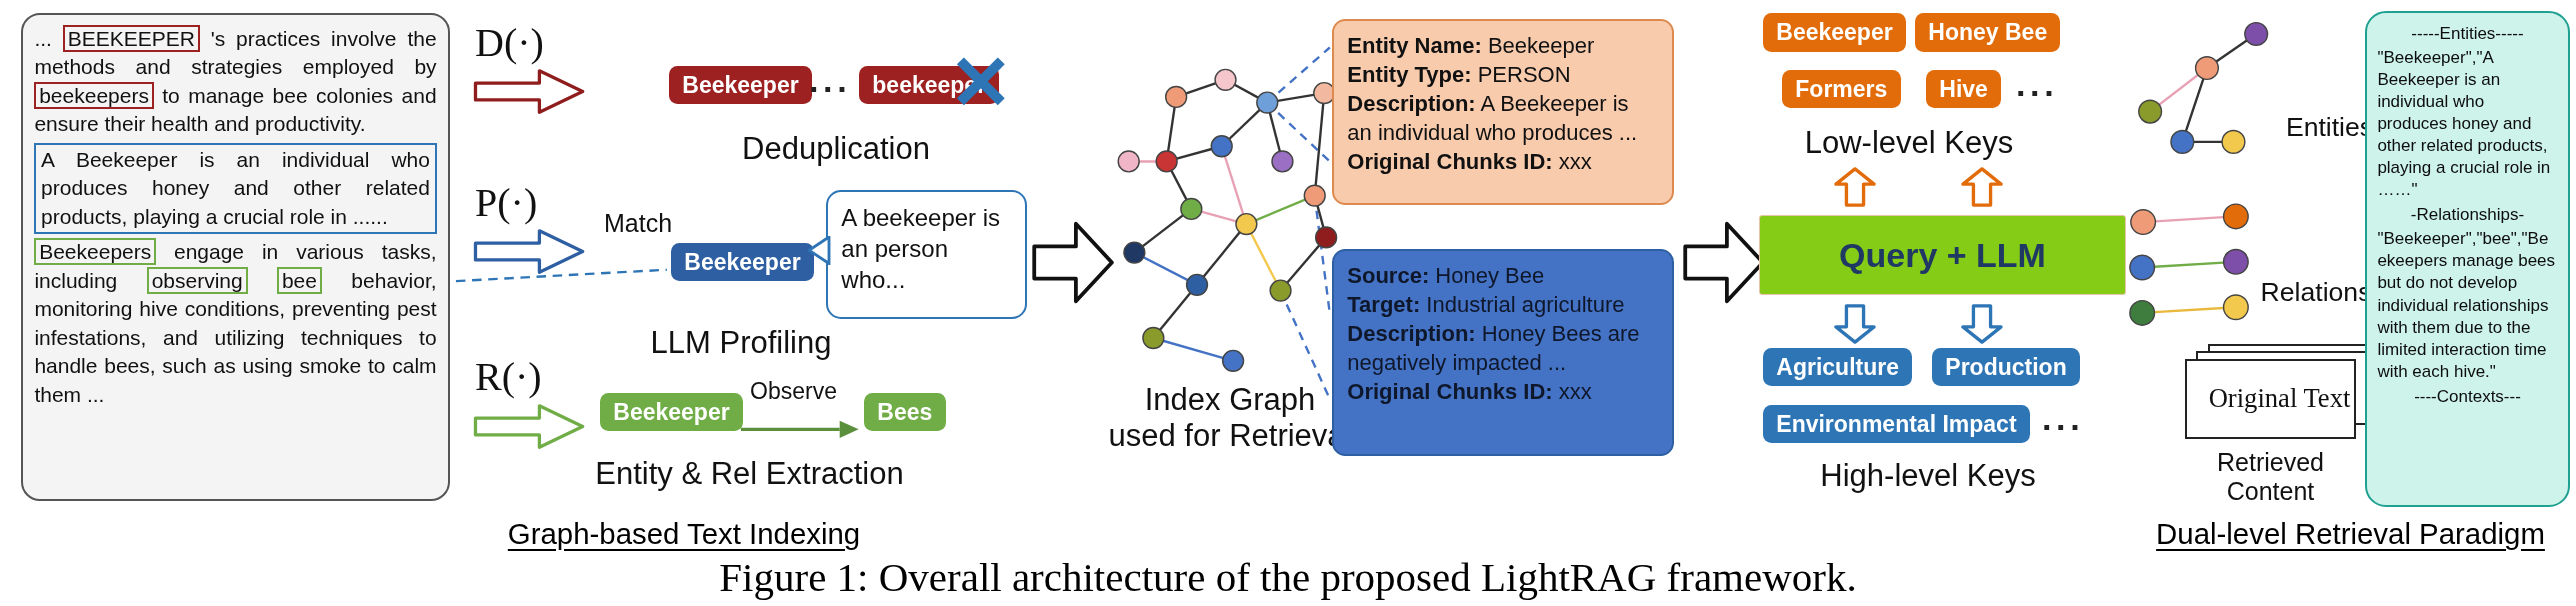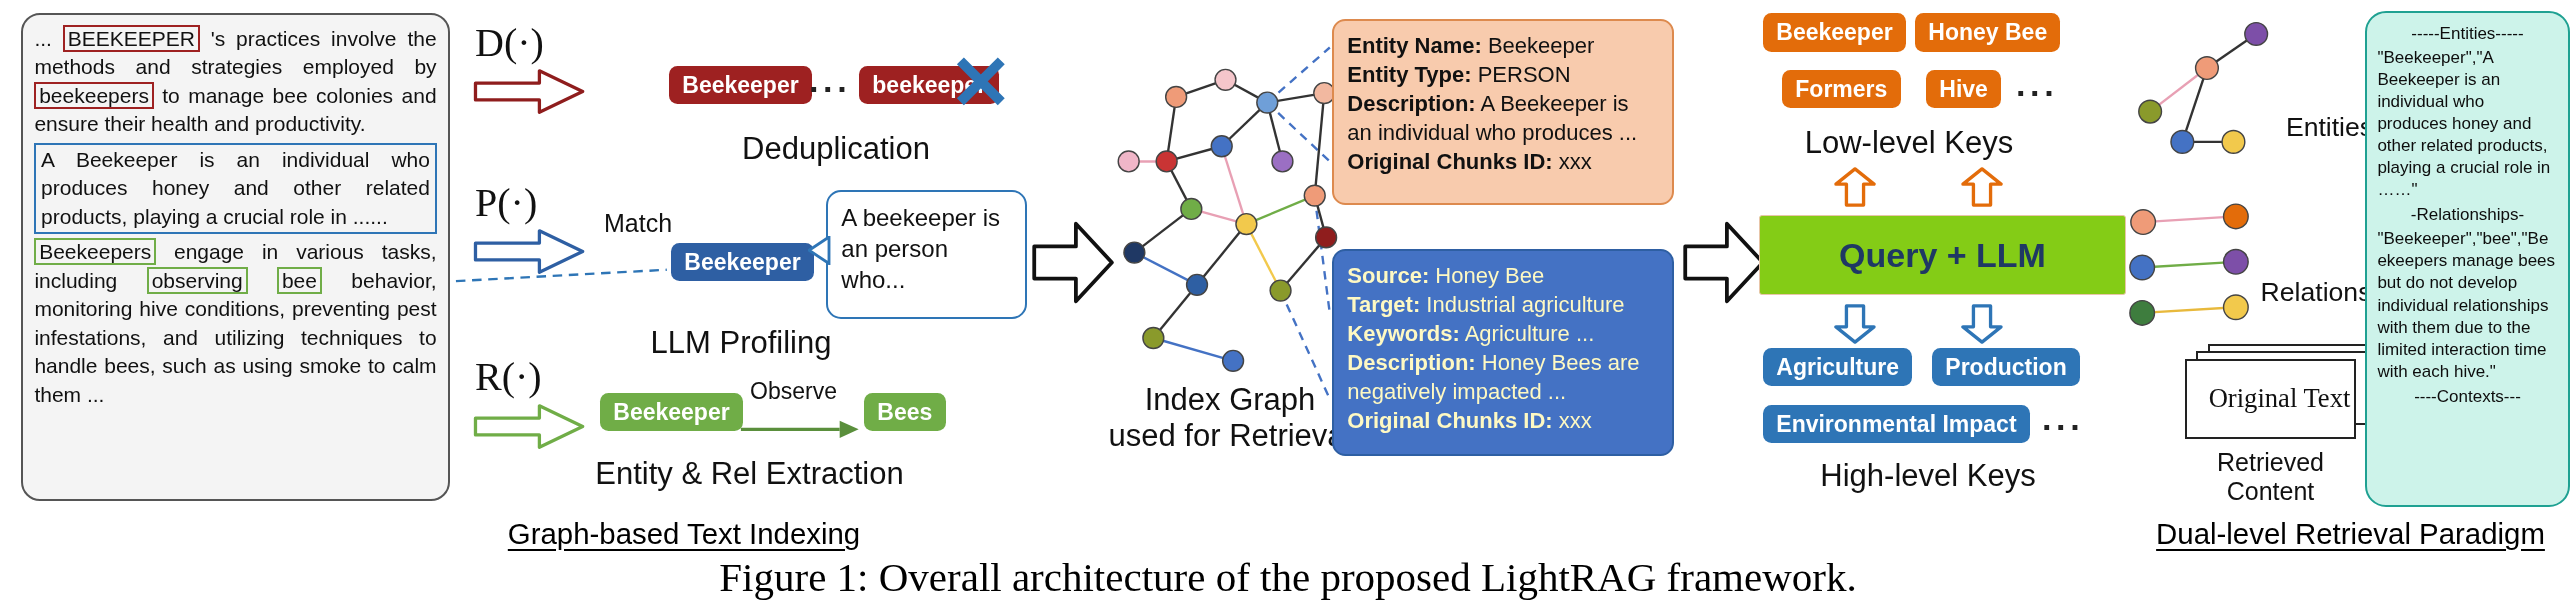--- a/index.html
+++ b/index.html
@@ -23,21 +23,21 @@
   .src-box p{margin:0;}
   .wbox{border:2.4px solid;padding:0 2.8px;}
   .wbox.red{border-color:#9E2121;}
   .wbox.green{border-color:#70AD47;}
   .p2box{border:2.8px solid #2E75B6;padding:0.9px 4.7px;margin:3.8px 0;}
   .bubble{background:#fff;border:2.8px solid #2E75B6;border-radius:15px;box-sizing:border-box;
           font-size:24px;line-height:1.28;padding:11.4px 13.3px;color:#111;}
   .card{border-radius:13.3px;box-sizing:border-box;padding:9.5px 13.3px;line-height:1.32;}
   .card .lbl{font-weight:bold;}
   .entity-card{background:#F8CBAD;border:2.8px solid #DD8A4E;color:#111;font-size:22px;}
-  .relation-card{background:#4472C4;border:2.8px solid #2E5FA3;color:#fef9c3;font-size:22px;}
+  .relation-card{background:#4472C4;border:2.8px solid #2E5FA3;color:#0f172a;font-size:22px;}
   .query-box{background:#84cc16;border:1.9px solid #E8C5A8;border-radius:3px;box-sizing:border-box;
              display:flex;align-items:center;justify-content:center;
              font-size:34px;font-weight:bold;color:#1F3864;text-align:right;}
   .output-box{background:#CDF3EA;border:2.8px solid #1FA192;border-radius:21px;box-sizing:border-box;
               padding:7.6px 10.4px;font-size:17px;line-height:1.3;color:#0d0d0d;}
   .output-box .hdr{text-align:center;margin:1.9px 0;}
   .output-box .otext{margin-bottom:2.8px;word-wrap:break-word;}
   .page{position:absolute;background:#fff;border:2.8px solid #222;box-sizing:border-box;}
   .page-text{font-family:"Liberation Serif",serif;font-size:26.6px;color:#111;text-align:center;padding-left:18px;}
   .caption{font-family:"Liberation Serif",serif;font-size:41px;color:#000;text-align:center;width:100%;}
@@ -155,21 +155,20 @@
   <div class="abs card entity-card" style="left:1332px;top:19px;width:342px;height:186px;">
     <div><span class="lbl">Entity Name:</span> <span>Beekeeper</span></div>
     <div><span class="lbl">Entity Type:</span> <span>PERSON</span></div>
     <div><span class="lbl">Description:</span> <span>A Beekeeper is an individual who produces ...</span></div>
     <div><span class="lbl">Original Chunks ID:</span> <span>xxx</span></div>
   </div>
 
   <div class="abs card relation-card" style="left:1332px;top:249px;width:342px;height:207px;">
     <div><span class="lbl">Source:</span> <span>Honey Bee</span></div>
     <div><span class="lbl">Target:</span> <span>Industrial agriculture</span></div>
-    <div><span class="lbl">Keywords:</span> <span>Agriculture ...</span></div>
     <div><span class="lbl">Description:</span> <span>Honey Bees are negatively impacted ...</span></div>
     <div><span class="lbl">Original Chunks ID:</span> <span>xxx</span></div>
   </div>
 
   <svg class="abs" style="left:1683px;top:218px;" width="84" height="89" viewBox="0 0 88 94">
     <polygon points="2,30 46,30 46,6 84,47 46,88 46,64 2,64" fill="#fff" stroke="#111" stroke-width="4" stroke-linejoin="round"></polygon>
   </svg>
 
   <div class="abs badge orange" style="left:1763px;top:13.3px;">Beekeeper</div>
   <div class="abs badge orange" style="left:1915px;top:13.3px;">Honey Bee</div>

